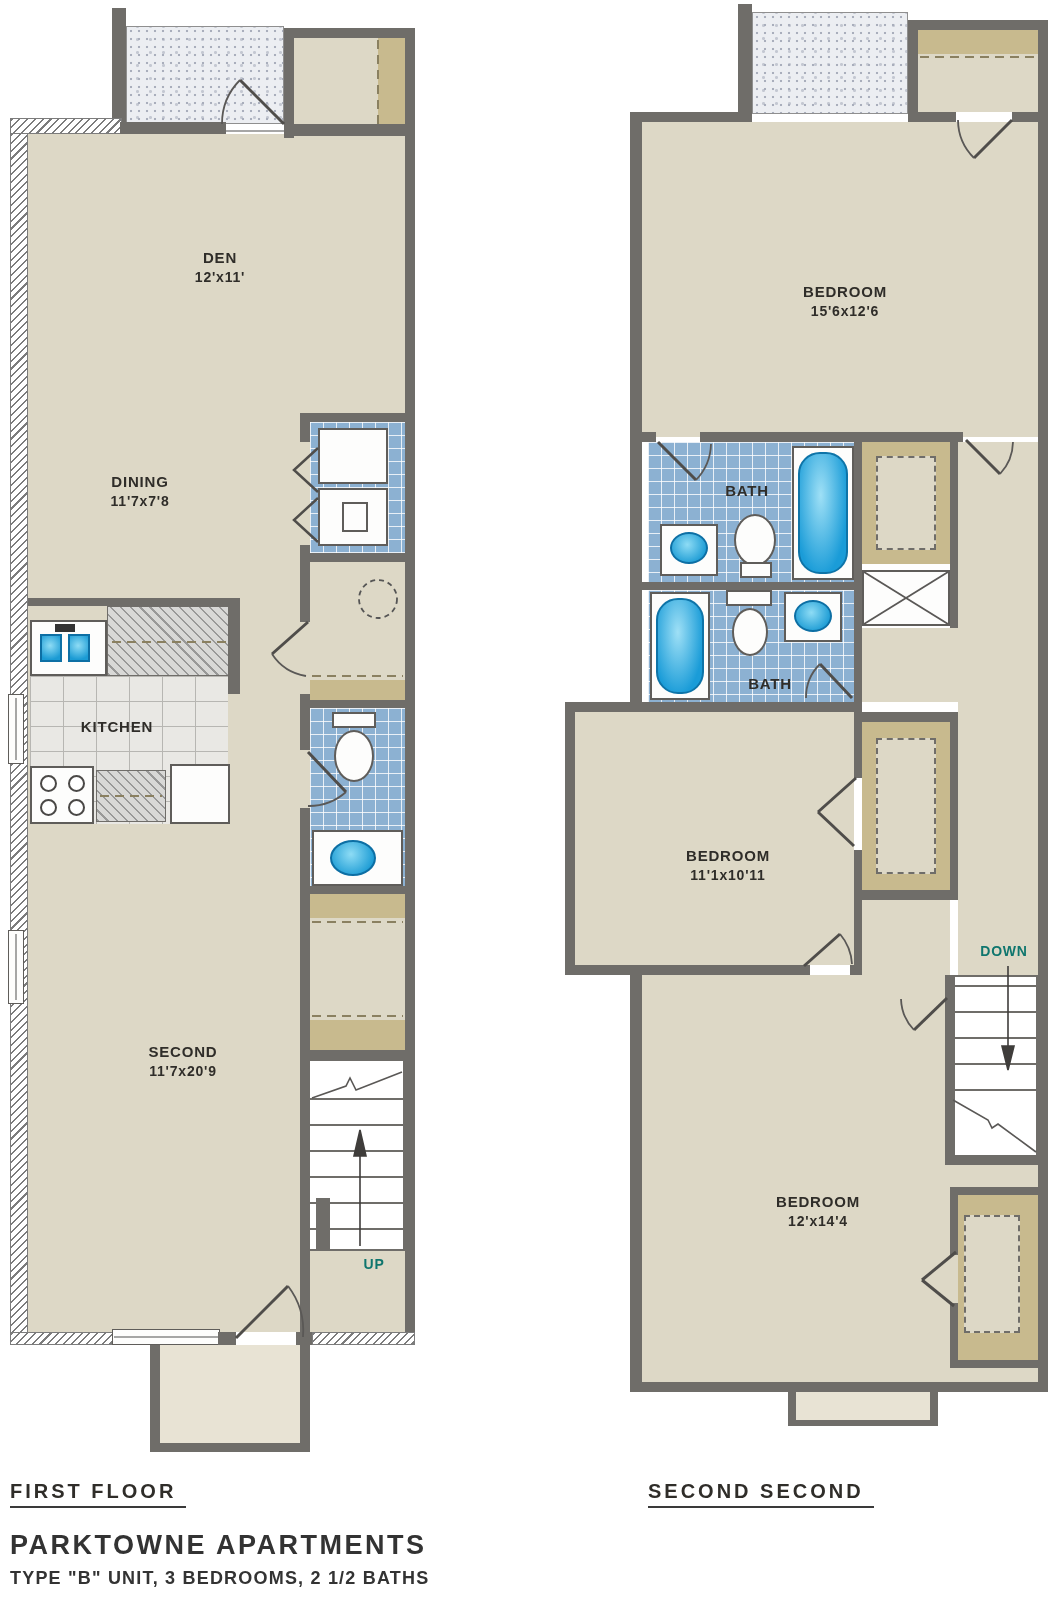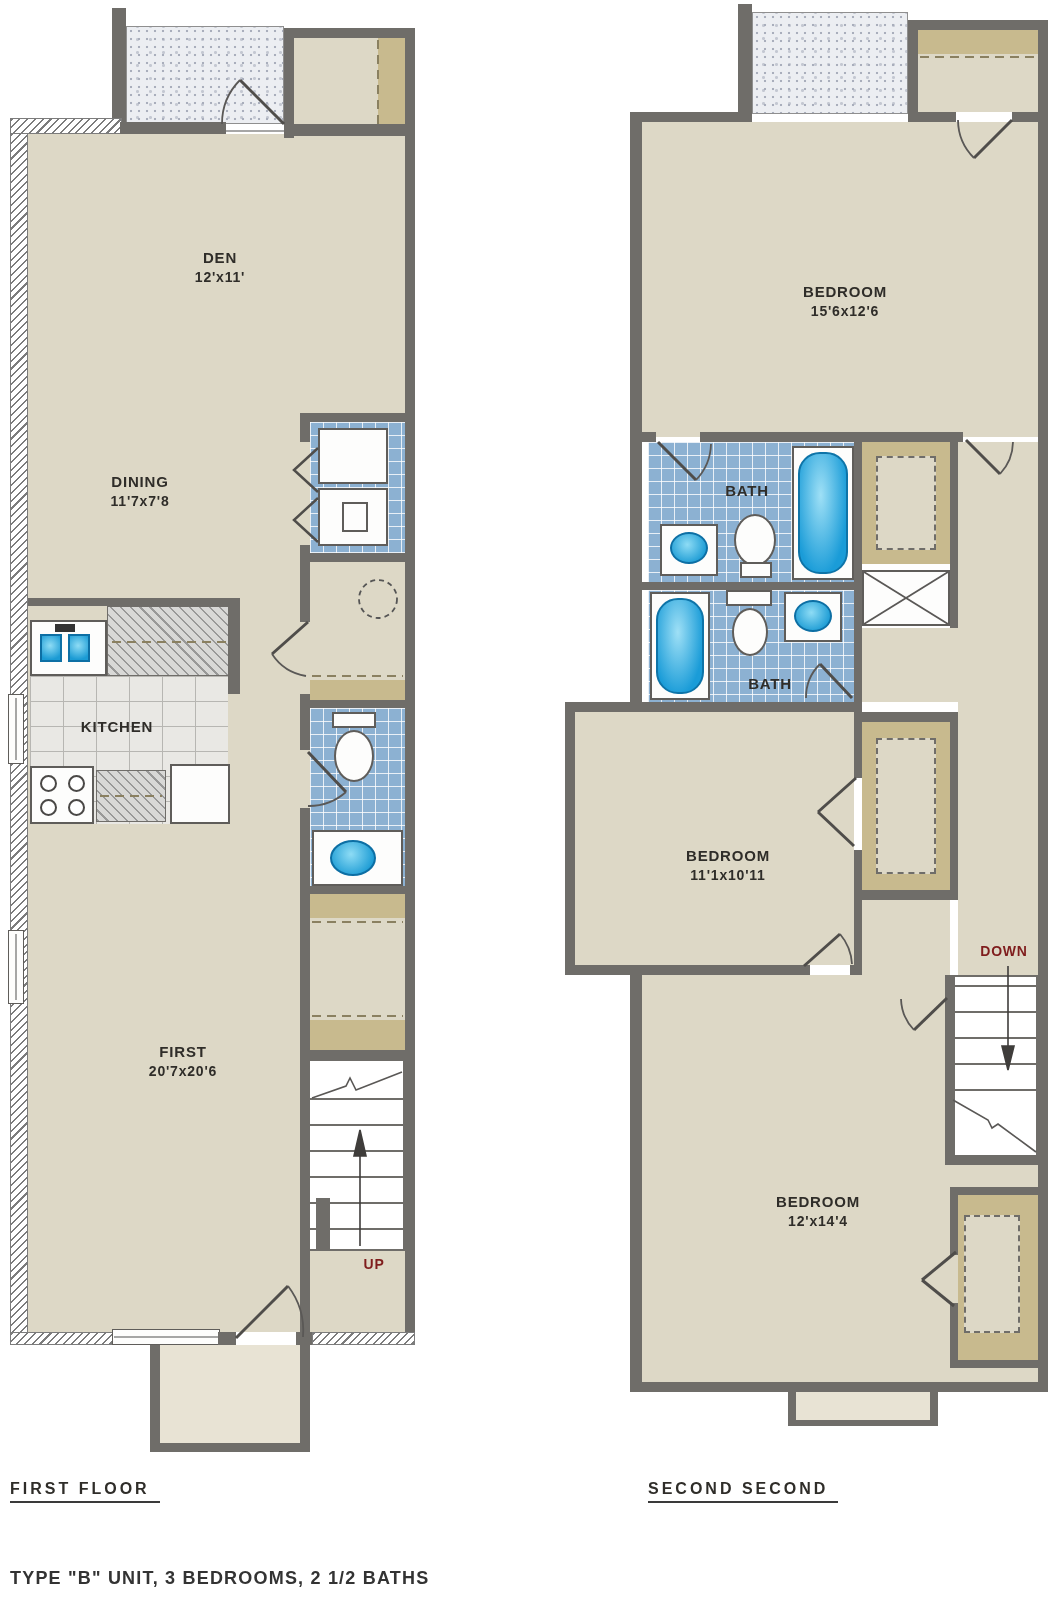--- a/index.html
+++ b/index.html
@@ -34,22 +34,22 @@
   .basin{background:radial-gradient(circle at 45% 40%,#8edcf5,#1b9bd4 80%);border:2px solid #0d6fa4;box-sizing:border-box;}
   .sink-oval{background:radial-gradient(circle at 45% 38%,#8edcf5,#1b9bd4 78%);border:2px solid #0d6fa4;border-radius:50%;box-sizing:border-box;}
   .tub{background:radial-gradient(ellipse at 45% 35%,#9fe0f6,#1a9cd8 75%);border:2.5px solid #0e74a8;border-radius:22px;box-sizing:border-box;}
   .toilet-bowl{background:#fdfdfc;border:2px solid #5f5d5a;border-radius:50%;box-sizing:border-box;}
   .stairs{background:#fff;border:2px solid #6f6d69;box-sizing:border-box;}
   .treads{background-image:repeating-linear-gradient(to bottom,#6f6d69 0 2px,transparent 2px 26px);}
   .burner{position:absolute;width:17px;height:17px;border:2.5px solid #4a4846;border-radius:50%;box-sizing:border-box;background:#fff;}
   .room-label{position:absolute;transform:translate(-50%,-50%);text-align:center;font-weight:600;
     font-size:15px;letter-spacing:.8px;color:#2f2d29;line-height:1.35;white-space:nowrap;}
   .room-label .dims{font-size:14px;font-weight:600;}
-  .small-label{font-size:14px;color:#7f1d1d;}
-  .caption{position:absolute;font-size:16px;font-weight:600;letter-spacing:3px;color:#2f2d29;
+  .small-label{font-size:14px;color:#0f766e;}
+  .caption{position:absolute;font-size:20px;font-weight:600;letter-spacing:3px;color:#2f2d29;
     border-bottom:2.5px solid #3a3a3a;padding:0 10px 3px 0;}
   .title{position:absolute;font-size:27px;font-weight:600;letter-spacing:2.5px;color:#333;}
   .subtitle{position:absolute;font-size:18px;font-weight:600;letter-spacing:1.2px;color:#333;}
   svg.overlay{position:absolute;left:0;top:0;pointer-events:none;}
 </style>
 </head>
 <body>
 
 <div id="canvas">
 
@@ -131,22 +131,22 @@
   <div class="room-label" style="left:220px;top:268px">
     <div>DEN</div>
     <div class="dims">12'x11'</div>
   </div>
   <div class="room-label" style="left:140px;top:492px">
     <div>DINING</div>
     <div class="dims">11'7x7'8</div>
   </div>
   <div class="room-label" style="left:117px;top:727px">KITCHEN</div>
   <div class="room-label" style="left:183px;top:1062px">
-    <div>FIRST</div>
-    <div class="dims">20'7x20'6</div>
+    <div>SECOND</div>
+    <div class="dims">11'7x20'9</div>
   </div>
   <div class="room-label small-label" style="left:374px;top:1264px">UP</div>
 
   <div class="a wall" style="left:738px;top:4px;width:14px;height:112px"></div>
   <div class="a stipple" style="left:752px;top:12px;width:156px;height:102px"></div>
   <div class="a wall" style="left:630px;top:112px;width:122px;height:12px"></div>
 
   <div class="a wall" style="left:908px;top:20px;width:140px;height:10px"></div>
   <div class="a wall" style="left:908px;top:20px;width:10px;height:102px"></div>
   <div class="a floor" style="left:918px;top:30px;width:120px;height:82px"></div>
@@ -306,15 +306,16 @@
     <g stroke="#888" stroke-width="1.5" fill="none">
       <path d="M 16 698 L 16 760"></path>
       <path d="M 16 934 L 16 1000"></path>
       <path d="M 114 1337 L 218 1337"></path>
       <path d="M 226 131 L 284 131"></path>
     </g>
   </svg>
 
   <div class="caption" style="left:10px;top:1480px">FIRST FLOOR</div>
   <div class="caption" style="left:648px;top:1480px">SECOND SECOND</div>
+  <div class="title" style="left:10px;top:1530px">PARKTOWNE APARTMENTS</div>
   <div class="subtitle" style="left:10px;top:1568px">TYPE "B" UNIT, 3 BEDROOMS, 2 1/2 BATHS</div>
 
 </div>
 
 </body></html>

